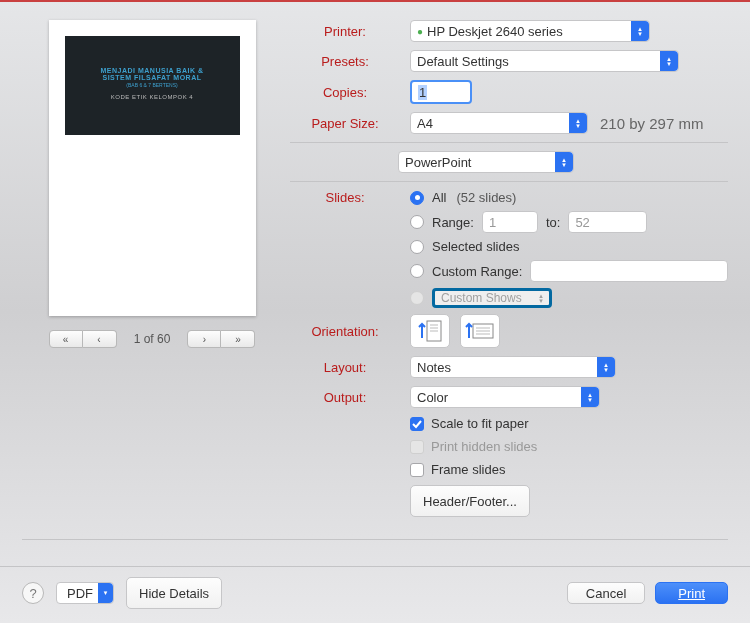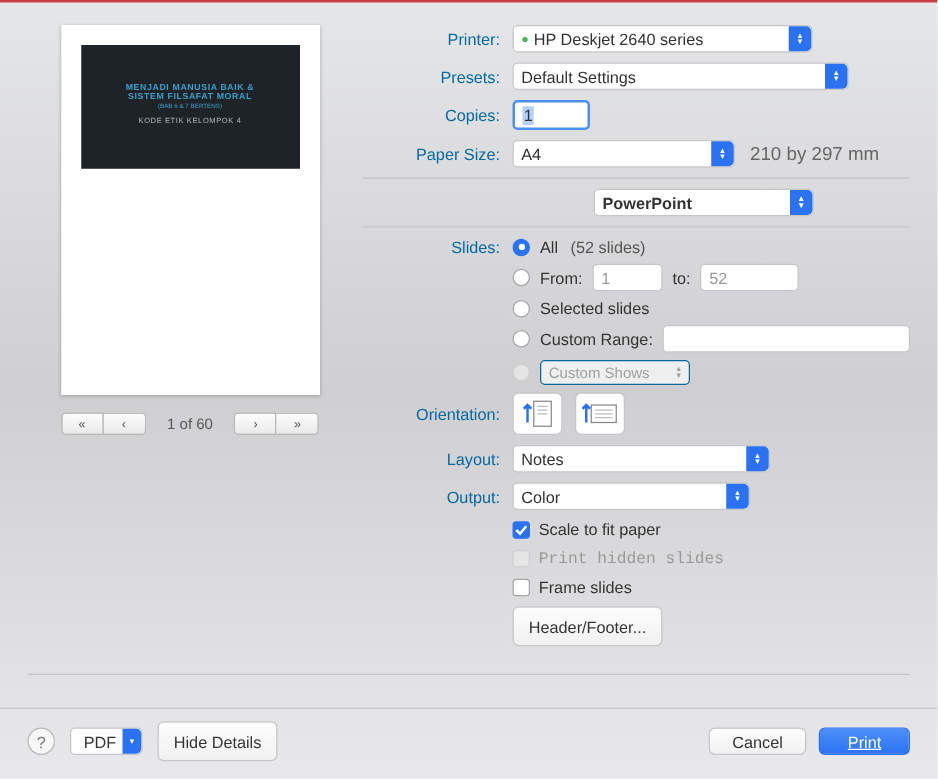--- a/index.html
+++ b/index.html
@@ -80,23 +80,23 @@
     flex: 1;
     padding-left: 8px;
   }
   .row {
     display: flex;
     align-items: center;
     margin-bottom: 8px;
   }
   .label {
     width: 120px;
-    text-align: right;
+    text-align: center;
     padding-right: 10px;
-    color: #0369a1;
+    color: #b91c1c;
   }
   .sel {
     background: #fff;
     border: 1px solid #c6c6c8;
     border-radius: 4px;
     height: 22px;
     display:flex;
     align-items:center;
     padding: 0 6px;
     position:relative;
@@ -135,21 +135,21 @@
   .radio.on::after { content:''; width:5px; height:5px; background:#fff; border-radius:50%; position:absolute; left:3.5px; top:3.5px;}
   .radio.dis { background:#e5e5e5; border-color:#cfcfcf;}
   .chk { width:14px; height:14px; border-radius:3px; border:1px solid #a7a7aa; background:#fff; margin-right:7px; display:inline-flex; align-items:center; justify-content:center; cursor:pointer; flex-shrink:0;}
   .chk.on { background:#2b72f2; border-color:#2b72f2; color:#fff;}
   .chk.dis { background:#e5e5e5; border-color:#cfcfcf;}
   .hr { border:none; border-top:1px solid #c4c4c6; margin:6px 0 8px 0;}
   .indent { padding-left:120px; }
   .slide-opts .row { margin-bottom:6px;}
   .disabled-sel {
     background:#efefef;
-    border:1px solid #0369a1;
+    border:3px solid #0369a1;
     border-radius:4px;
     height:20px;
     display:flex; align-items:center;
     padding:0 6px;
     color:#a0a0a0;
     font-size:12px;
     position:relative;
   }
   .orient-btn {
     width:40px; height:34px;
@@ -206,21 +206,21 @@
     cursor:pointer;
     margin-right:12px;
   }
   .pdf-sel .cap {
     position:absolute; right:0; top:0; bottom:0; width:15px;
     background:#2b72f2; border-radius:0 4px 4px 0;
     display:flex; align-items:center; justify-content:center;
     color:#fff; font-size:7px;
   }
   .spacer { flex:1; }
-  .disabled-text { color:#999;font-family:Liberation Mono, monospace;}
+  .disabled-text { color:#999;}
 
   svg { display:block; }
 </style>
 </head>
 <body>
 
 <div class="topbar"></div>
 
 <div class="main">
 
@@ -279,39 +279,39 @@
       <div class="label">Paper Size:</div>
       <div class="sel" style="width:178px">
         <span>A4</span>
         <span class="cap">▴<br>▾</span>
       </div>
       <span style="margin-left:12px;color:#666;font-size:15px">210 by 297 mm</span>
     </div>
 
     <hr class="hr">
 
-    <div class="row" style="justify-content:center; padding-left:108px;font-weight:bold;">
+    <div class="row" style="justify-content:flex-start; padding-left:108px;">
       <div class="sel" style="width:176px">
         <span>PowerPoint</span>
         <span class="cap">▴<br>▾</span>
       </div>
     </div>
 
     <hr class="hr">
 
     <div class="slide-opts">
       <div class="row">
         <div class="label">Slides:</div>
         <span class="radio on"></span>
         <span>All</span>
         <span style="margin-left:10px;color:#555">(52 slides)</span>
       </div>
       <div class="row indent">
         <span class="radio"></span>
-        <span>From:</span>
+        <span>Range:</span>
         <div class="input" style="width:56px;margin:0 8px">
           <span style="color:#999">1</span>
         </div>
         <span>to:</span>
         <div class="input" style="width:79px;margin-left:8px">
           <span style="color:#999">52</span>
         </div>
       </div>
       <div class="row indent">
         <span class="radio"></span>

